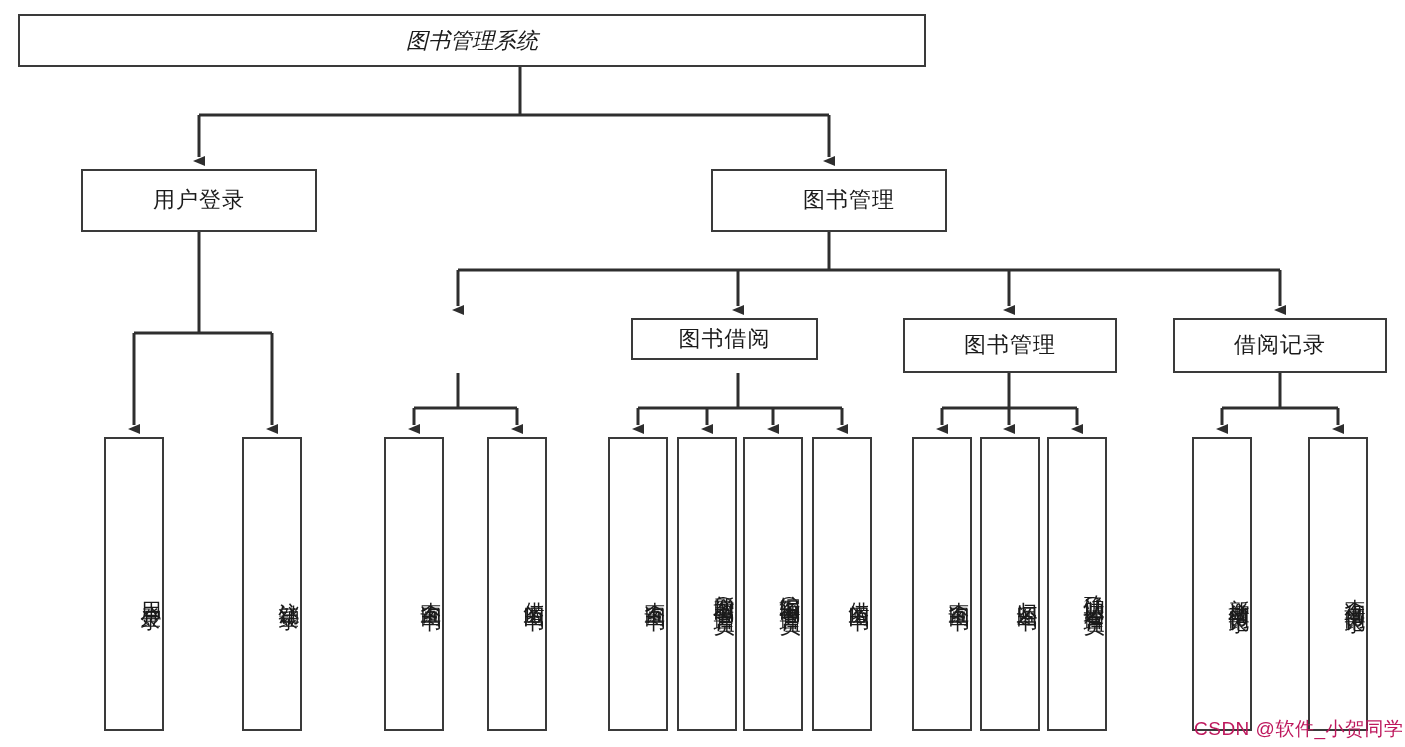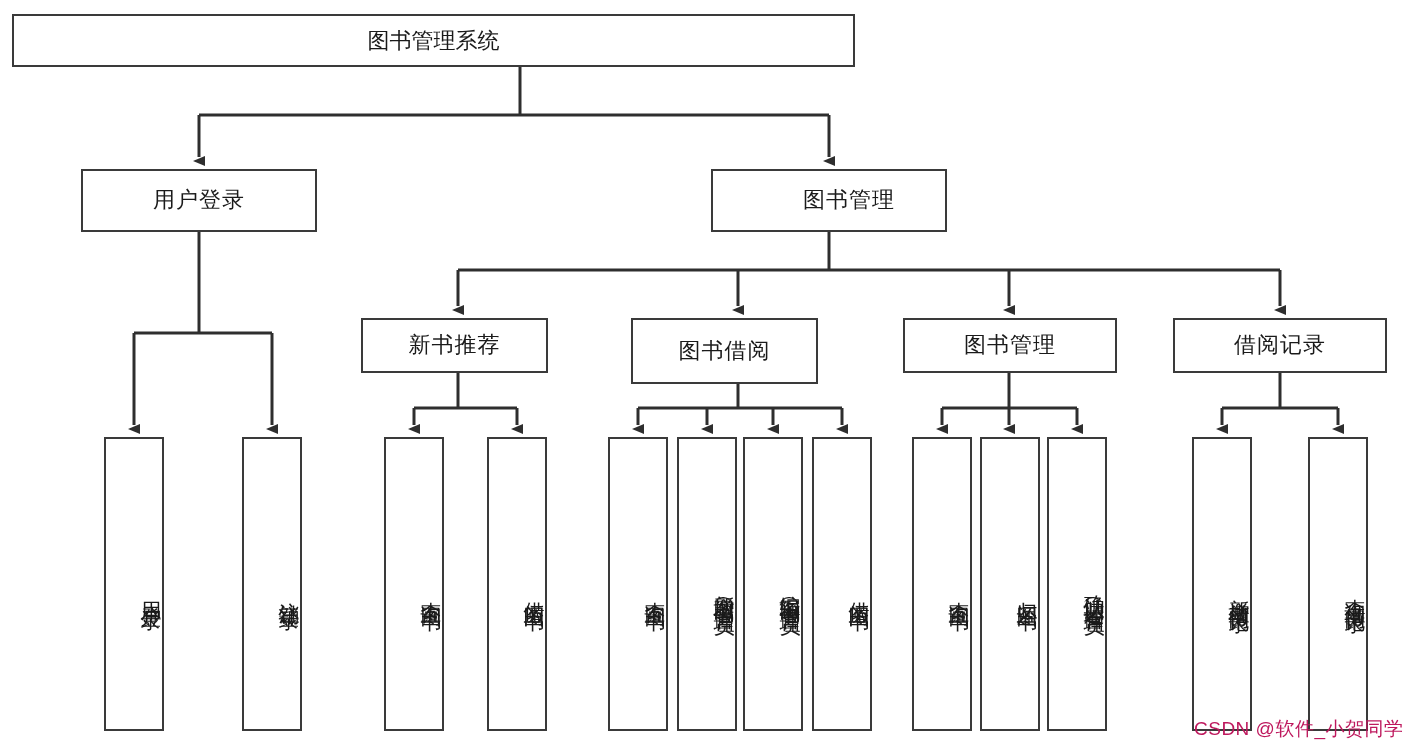--- a/index.html
+++ b/index.html
@@ -116,35 +116,32 @@
       <path d="M1077,408 L1077,425" marker-end="url(#arrow)"></path>
 
       <path d="M1280,373 L1280,408"></path>
       <path d="M1222,408 L1338,408"></path>
       <path d="M1222,408 L1222,425" marker-end="url(#arrow)"></path>
       <path d="M1338,408 L1338,425" marker-end="url(#arrow)"></path>
 
     </g>
   </svg>
 
-  <div class="node root" style="left:12px; top:14px; width:843px; height:53px;">
+  <div class="node root" style="left:18px; top:14px; width:908px; height:53px;font-style:italic;">
     <span>图书管理系统</span>
   </div>
 
   <div class="node h" style="left:81px; top:169px; width:236px; height:63px;">
     <span>用户登录</span>
   </div>
   <div class="node h" style="left:711px; top:169px; width:236px; height:63px;padding-left:40px;">
     <span>图书管理</span>
   </div>
 
-  <div class="node h" style="left:361px; top:318px; width:187px; height:55px;">
-    <span>新书推荐</span>
-  </div>
-  <div class="node h" style="left:631px; top:318px; width:187px; height:66px;">
+  <div class="node h" style="left:631px; top:318px; width:187px; height:42px;">
     <span>图书借阅</span>
   </div>
   <div class="node h" style="left:903px; top:318px; width:214px; height:55px;">
     <span>图书管理</span>
   </div>
   <div class="node h" style="left:1173px; top:318px; width:214px; height:55px;">
     <span>借阅记录</span>
   </div>
 
   <div class="node v" style="left:104px; top:437px; width:60px; height:294px;">

